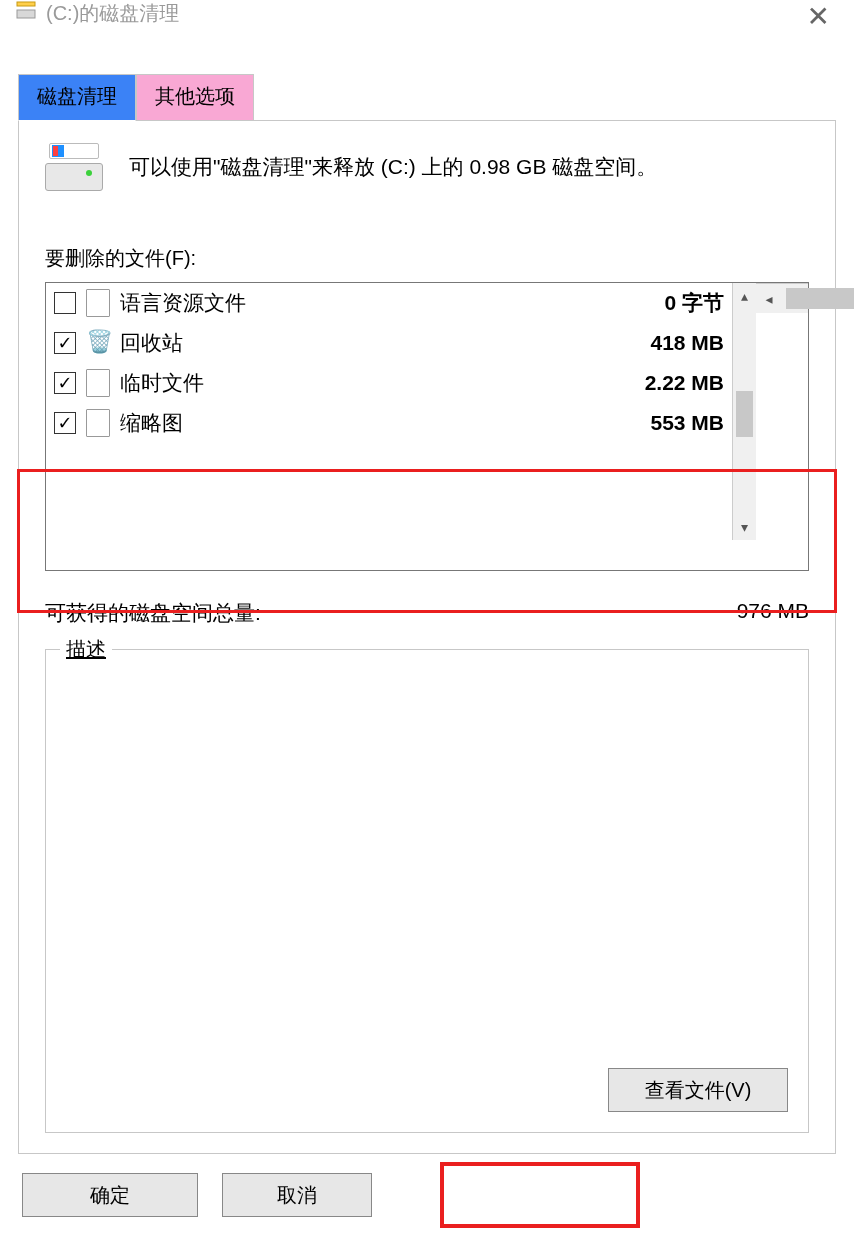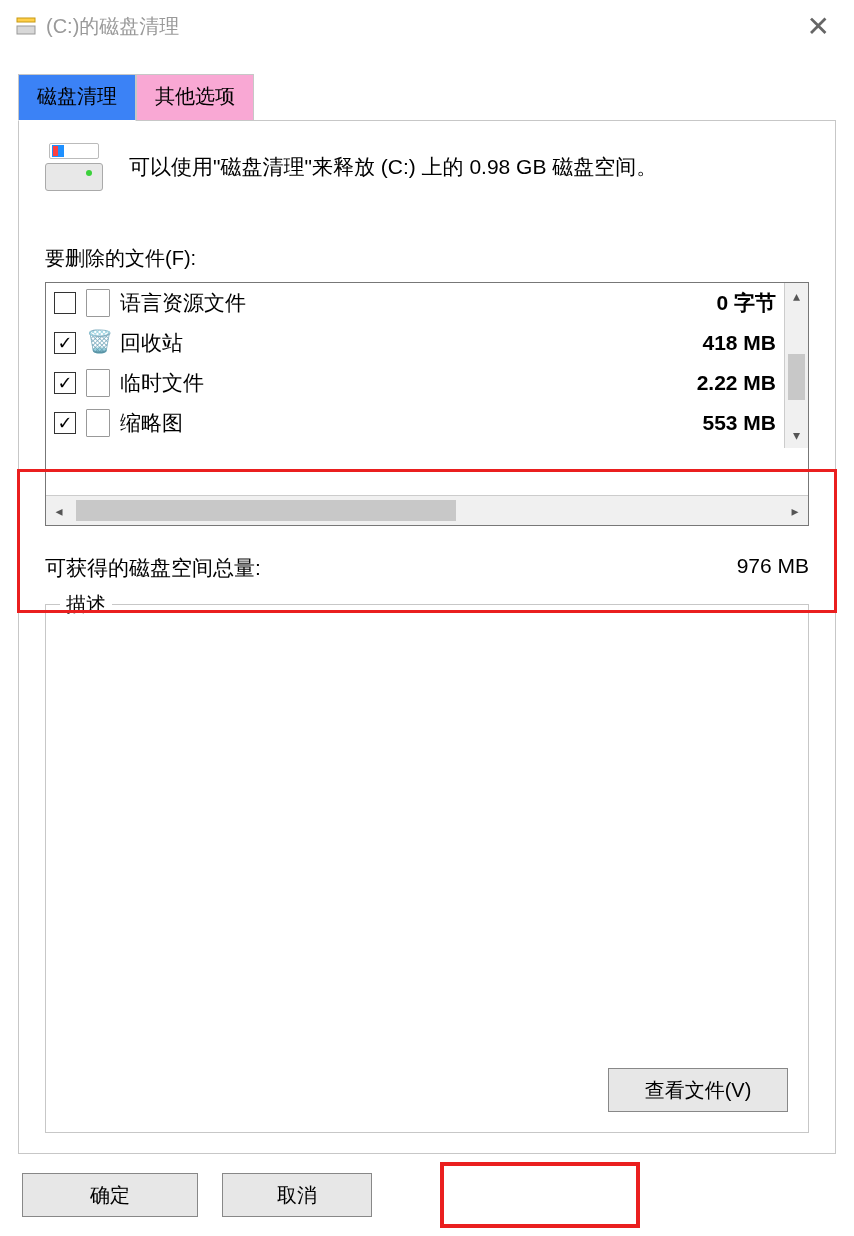--- a/index.html
+++ b/index.html
@@ -15,21 +15,20 @@
 .window {
   width: 854px;
   height: 1236px;
   background: #fff;
   display: flex;
   flex-direction: column;
 }
 .titlebar {
   height: 52px;
   display: flex;
-  align-items: center;
   padding: 0 16px;
   color: #9a9a9a;
   font-size: 20px;
 }
 .titlebar .app-icon {
   width: 20px; height: 20px;
   margin-right: 10px;
   display: inline-flex;
   align-items: center;
   justify-content: center;
@@ -110,22 +109,22 @@
 }
 .intro .drive-icon .body::after {
   content:""; position:absolute; top:6px; right:10px; width:6px; height:6px;
   background:#3bd13b; border-radius:50%;
 }
 .intro-text { font-size: 21px; line-height: 1.5; }
 .section-label { font-size: 20px; margin-bottom: 10px; }
 .file-list-wrap {
   border: 1px solid #777;
   position: relative;
-  height: 244px;
-  display:flex; flex-direction:column;gap:17px;
+  height: 289px;
+  display:flex; 
 }
 .file-list {
   flex: 1;
   overflow: hidden;
   position: relative;
 }
 .file-row {
   display: flex;
   align-items: center;
   padding: 6px 12px 6px 8px;
@@ -174,21 +173,21 @@
 }
 .fieldset {
   border:1px solid #c7c7c7;
   padding: 26px 20px 20px 20px;
   position:relative;
   flex:1;
   display:flex; flex-direction:column;
 }
 .fieldset .legend {
   position:absolute; top:-14px; left:14px; background:#fff;
-  padding:0 6px; font-size:20px;
+  padding:0 6px; font-size:20px;text-decoration:underline;
 }
 .desc-text { font-size:21px; line-height:1.7; }
 .view-btn-wrap { margin-top:auto; display:flex; justify-content:flex-end; }
 .btn {
   min-width:180px; height:44px; border:1px solid #888; background:#e7e7e7;
   font-size:20px; font-family:inherit; cursor:pointer;
   display:inline-flex; align-items:center; justify-content:center;
 }
 .footer {
   height:82px; display:flex; align-items:center; 

